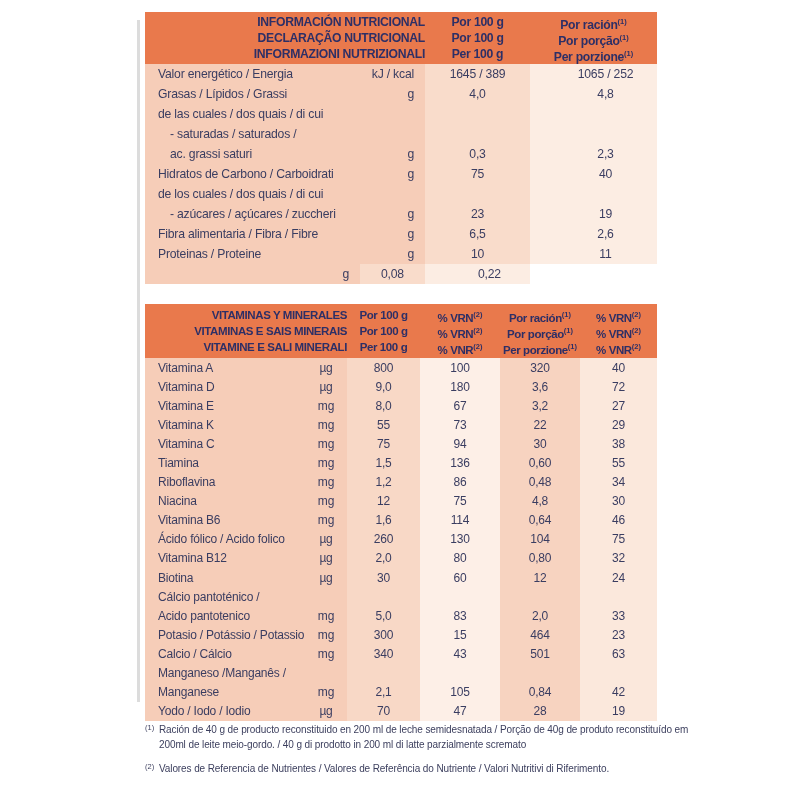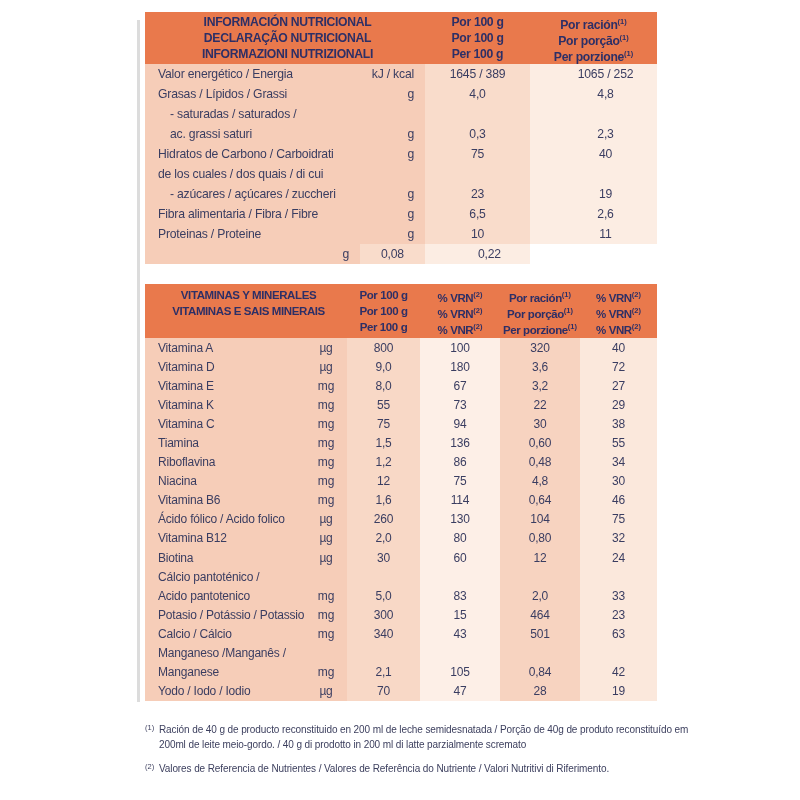--- a/index.html
+++ b/index.html
@@ -13,21 +13,21 @@
     background:var(--edge-line,#DCDCDC); }
   .label-table { position:absolute; left:145px; top:12px; width:512px; }
 
   
   .sec-header { background:var(--header-bg,#E9794C); color:var(--header-text,#2D2F66);
     font-weight:700; display:grid; }
   .s1-header { grid-template-columns:280px 105px 127px; padding:2px 0; }
   .s2-header { grid-template-columns:202px 73px 80px 80px 77px; padding:3px 0;margin-top:20px; }
   .hline { height:16px; line-height:16px; font-size:12.2px; letter-spacing:-0.3px; white-space:nowrap; }
   .s2-header .hline { font-size:11.5px; letter-spacing:-0.4px; }
-  .h-left .hline { text-align:center; padding-left:5px; }
+  .h-left .hline { text-align:right; padding-left:5px; }
   .h-center .hline { text-align:center; }
   sup, .fn-sup { font-size:7.5px; letter-spacing:0; }
 
   
   .row { display:grid; }
   .s1-row { grid-template-columns:215px 65px 105px 127px; height:20px; font-size:12.2px; }
   .s2-row { grid-template-columns:160px 42px 73px 80px 80px 77px; height:19.1px; font-size:12px; }
   .cell { display:flex; align-items:center; height:100%; white-space:nowrap;
     letter-spacing:-0.2px; color:var(--body-text,#3A3D61); }
   .cell.label { justify-content:flex-start; padding-left:13px; }
@@ -85,20 +85,26 @@
           <div class="cell val s1v1">1645 / 389</div>
           <div class="cell val s1v2">1065 / 252</div>
         </div>
         <div class="row s1-row">
           <div class="cell label">Grasas / Lípidos / Grassi</div>
           <div class="cell unit">g</div>
           <div class="cell val s1v1">4,0</div>
           <div class="cell val s1v2">4,8</div>
         </div>
         <div class="row s1-row">
+          <div class="cell label">de las cuales / dos quais / di cui</div>
+          <div class="cell unit"></div>
+          <div class="cell val s1v1"></div>
+          <div class="cell val s1v2"></div>
+        </div>
+        <div class="row s1-row">
           <div class="cell label indent">- saturadas / saturados /</div>
           <div class="cell unit"></div>
           <div class="cell val s1v1"></div>
           <div class="cell val s1v2"></div>
         </div>
         <div class="row s1-row">
           <div class="cell label indent">ac. grassi saturi</div>
           <div class="cell unit">g</div>
           <div class="cell val s1v1">0,3</div>
           <div class="cell val s1v2">2,3</div>
@@ -137,20 +143,21 @@
           <div class="cell unit">g</div>
           <div class="cell val s1v1">0,08</div>
           <div class="cell val s1v2">0,22</div>
         </div>
       </div>
 
     <div class="sec-header s2-header">
       <div class="h-left">
         <div class="hline">VITAMINAS Y MINERALES</div>
         <div class="hline">VITAMINAS E SAIS MINERAIS</div>
+        <div class="hline">VITAMINE E SALI MINERALI</div>
       </div>
       <div class="h-center">
         <div class="hline">Por 100 g</div>
         <div class="hline">Por 100 g</div>
         <div class="hline">Per 100 g</div>
       </div>
       <div class="h-center">
         <div class="hline"><span>% VRN</span><sup>(2)</sup></div>
         <div class="hline"><span>% VRN</span><sup>(2)</sup></div>
         <div class="hline"><span>% VNR</span><sup>(2)</sup></div>

